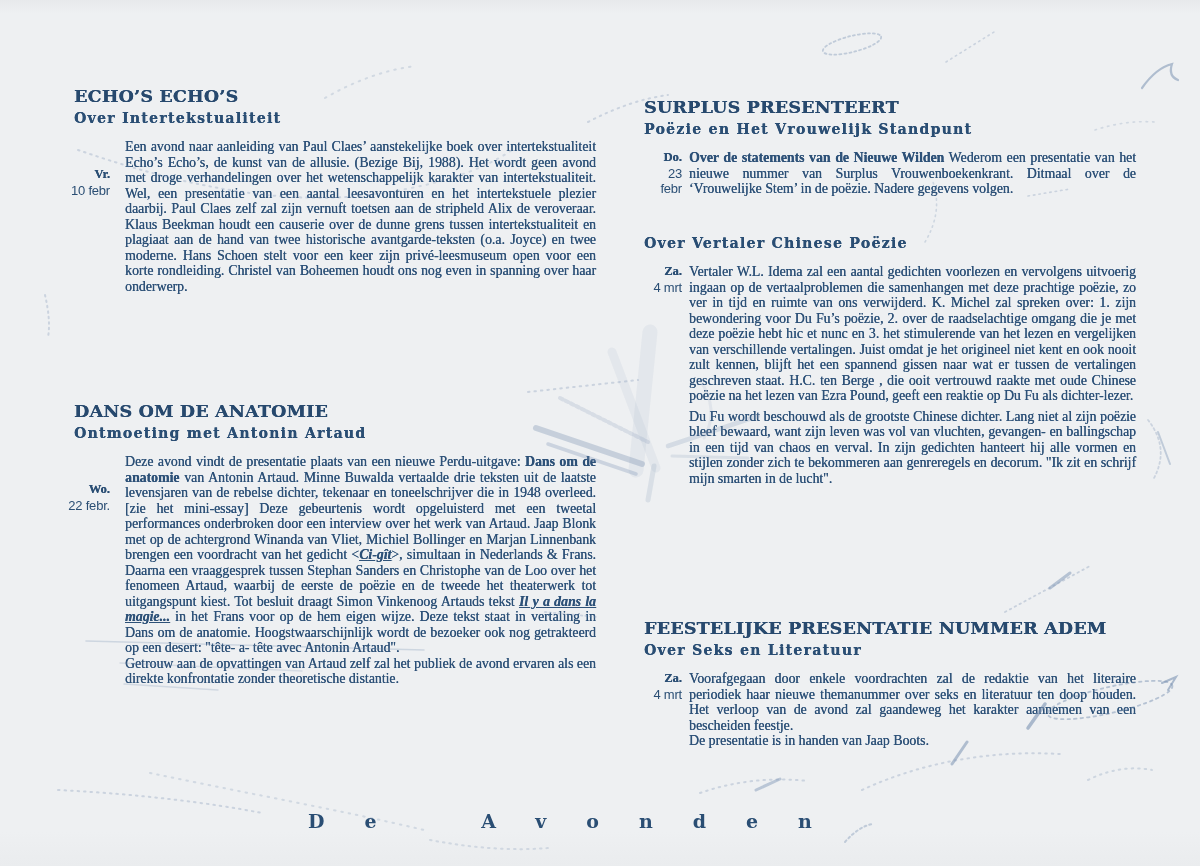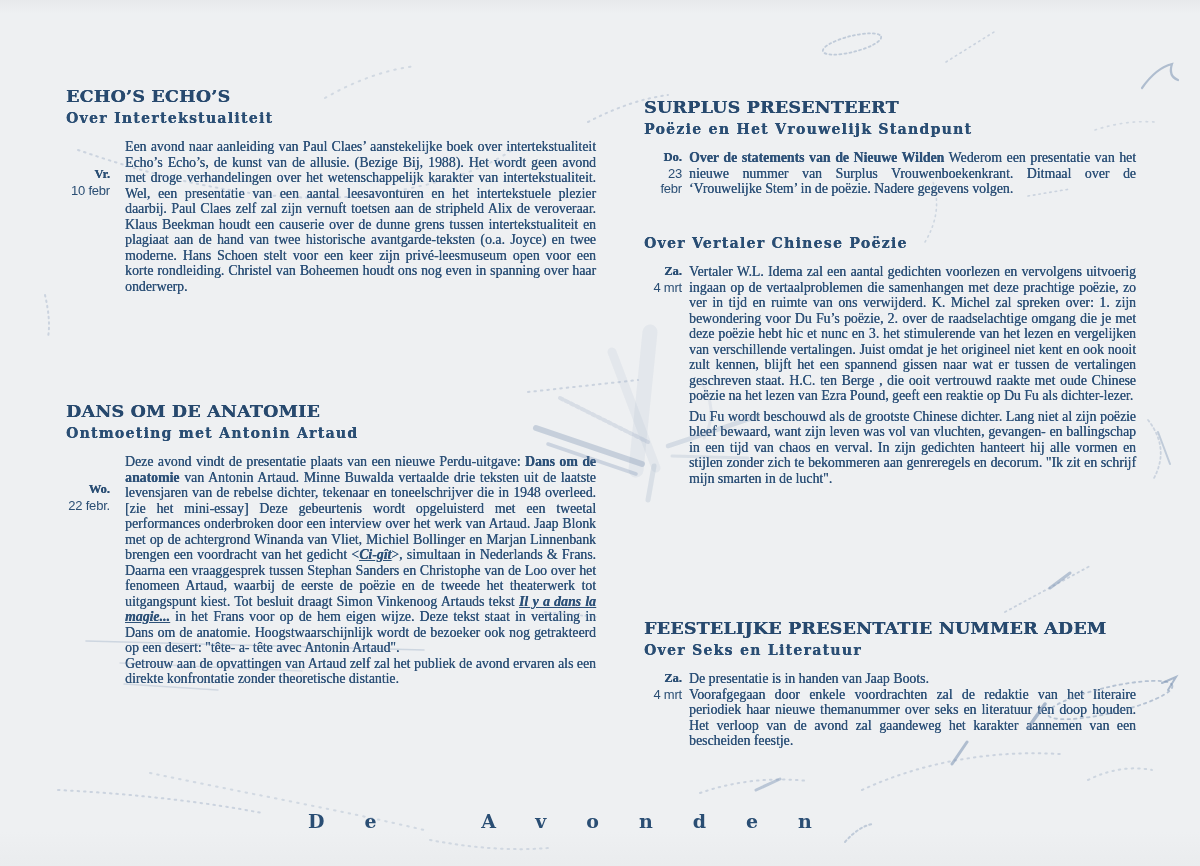--- a/index.html
+++ b/index.html
@@ -17,21 +17,21 @@
     font-family:"DejaVu Serif","Liberation Serif",serif;
     font-weight:bold;font-size:17.5px;letter-spacing:0.2px;color:#27496e;
     text-shadow:0.3px 0 0 currentColor;
   }
   .subtitle{
     margin:0 0 13px 0;
     font-family:"DejaVu Serif","Liberation Serif",serif;
     font-weight:bold;font-size:14px;letter-spacing:1.3px;color:#2a4e74;
     text-shadow:0.2px 0 0 currentColor;
   }
-  .sec-left .title,.sec-left .subtitle{margin-left:4px;}
+  .sec-left .title,.sec-left .subtitle{margin-left:12px;}
   .body-row{display:flex;align-items:flex-start;}
   .datecol{flex:none;text-align:right;line-height:15.5px;color:#2a4e74;}
   .sec-left .datecol{width:48px;margin-top:28px;}
   .sec-right .datecol{width:38px;}
   .day{font-size:12.5px;font-weight:bold;text-shadow:0.2px 0 0 currentColor;}
   .date{font-family:"Liberation Sans",sans-serif;font-size:13px;letter-spacing:-0.2px;}
   .bodycol{flex:1;text-align:justify;font-size:13.8px;line-height:15.5px;color:#2d5178;text-shadow:0.25px 0 0 currentColor;}
   .sec-left .bodycol{margin-left:15px;}
   .sec-right .bodycol{margin-left:7px;}
   .bodycol p.para{margin:0;}
@@ -116,22 +116,22 @@
 
   <div class="section sec-right" id="sec-feest">
     <h1 class="title">FEESTELIJKE PRESENTATIE NUMMER ADEM</h1>
     <h2 class="subtitle">Over Seks en Literatuur</h2>
     <div class="body-row">
       <div class="datecol">
         <div class="day">Za.</div>
         <div class="date">4 mrt</div>
       </div>
       <div class="bodycol">
+          <p class="para"><span>Voorafgegaan door enkele voordrachten zal de redaktie van het literaire periodiek haar nieuwe themanummer over seks en literatuur ten doop houden. Het verloop van de avond zal gaandeweg het karakter aannemen van een bescheiden feestje.</span></p>
           <p class="para"><span>De presentatie is in handen van Jaap Boots.</span></p>
-          <p class="para"><span>Voorafgegaan door enkele voordrachten zal de redaktie van het literaire periodiek haar nieuwe themanummer over seks en literatuur ten doop houden. Het verloop van de avond zal gaandeweg het karakter aannemen van een bescheiden feestje.</span></p>
         </div>
     </div>
   </div>
 
   <div class="footer">De Avonden</div>
 
   <svg class="artifacts" width="1200" height="866" viewBox="0 0 1200 866" aria-hidden="true">
     <g stroke="#7b93b3" fill="none" stroke-linecap="round">
       <path d="M78,150 C160,178 260,205 360,196" stroke-width="2" stroke-dasharray="1.5,5" opacity="0.3"></path>
       <path d="M360,196 C430,188 480,172 512,150" stroke-width="2" stroke-dasharray="1.5,6" opacity="0.25"></path>

